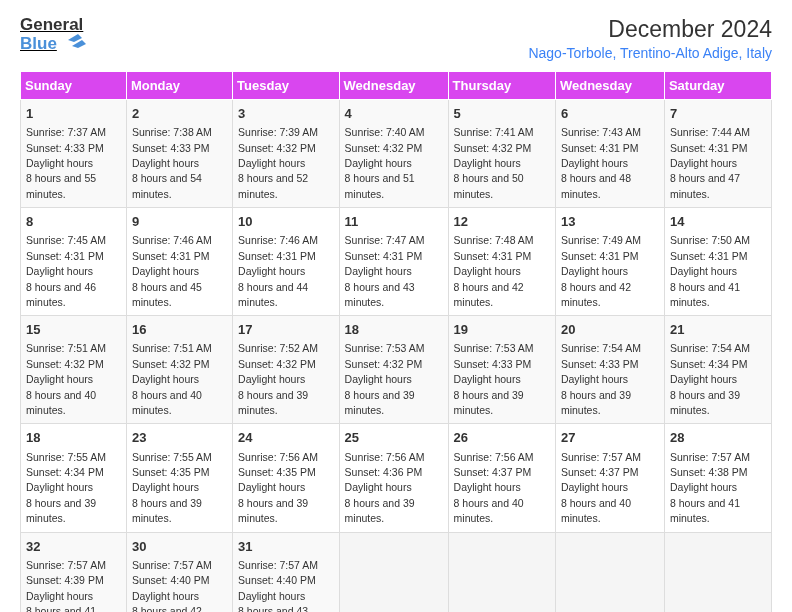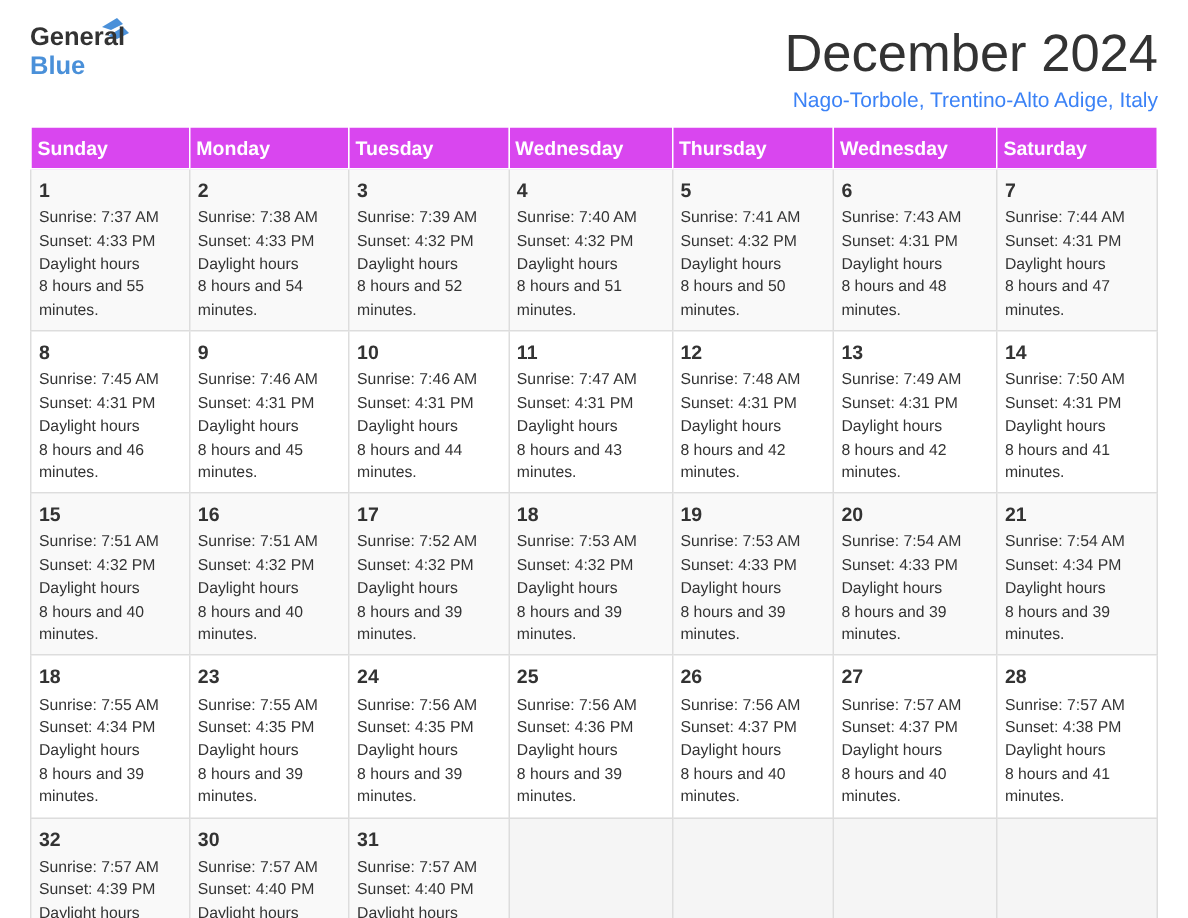--- a/index.html
+++ b/index.html
@@ -18,21 +18,21 @@
     }
     .logo {
       display: flex;
       flex-direction: column;
       align-items: flex-start;
     }
     .title-area {
       text-align: right;
     }
     .main-title {
-      font-size: 35px;
+      font-size: 23px;
       font-weight: normal;
       color: #333;
     }
     .subtitle {
       font-size: 14px;
       color: #3b82f6;
       margin-top: 2px;
     }
     .calendar {
       width: 100%;
@@ -77,21 +77,21 @@
     }
     td.empty {
       background: #f5f5f5 !important;
     }
   </style>
 </head>
 <body>
 
 <div class="header-area">
   <div class="logo">
-  <div style="display:flex;align-items:flex-start;">
+  <div style="display:flex;align-items:flex-end;text-decoration:underline;">
     <div style="position:relative;width:52px;height:40px;margin-right:0px;">
       <div style="font-size:17px;font-weight:bold;color:#333;font-family:Arial;line-height:1.1;">General</div>
       <div style="font-size:17px;font-weight:bold;color:#4a90d9;font-family:Arial;line-height:1.1;">Blue</div>
     </div>
     <svg width="22" height="32" viewBox="0 0 22 32" style="margin-left:-8px;margin-top:-14px;">
       <polygon points="4,16 14,10 18,14 10,18" fill="#4a90d9"></polygon>
       <polygon points="8,22 18,16 22,20 14,24" fill="#4a90d9"></polygon>
     </svg>
   </div>
 </div>

